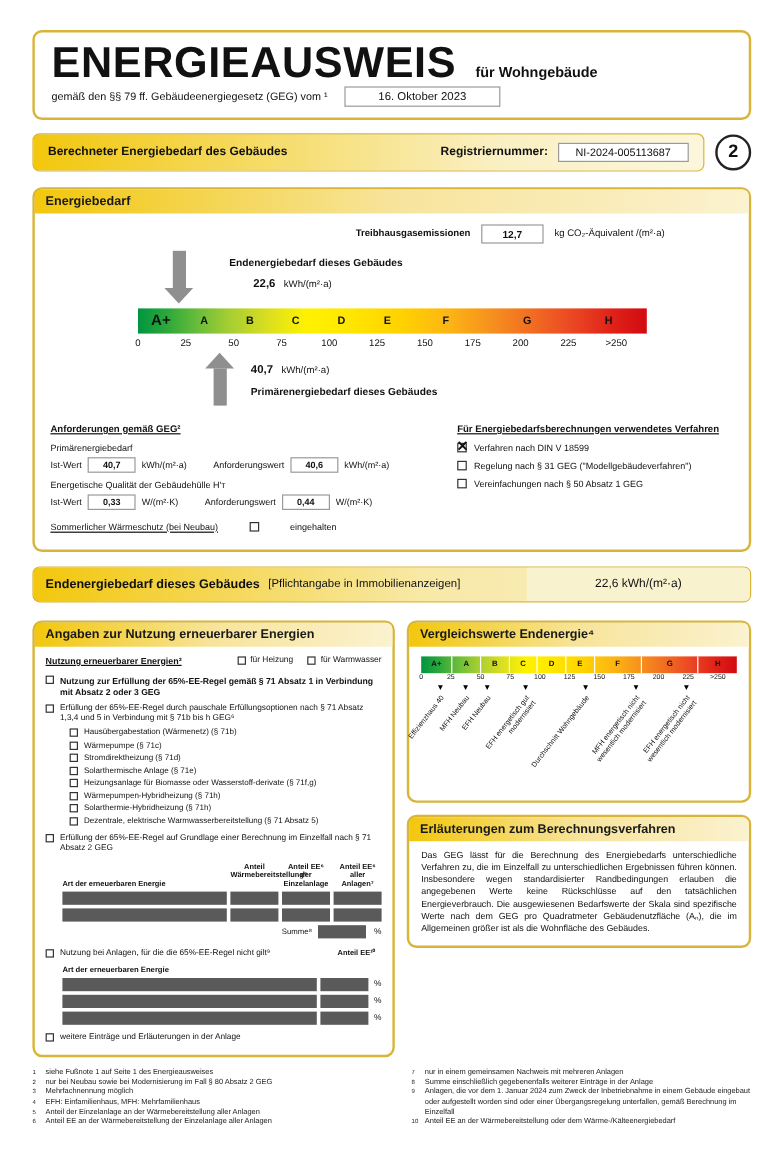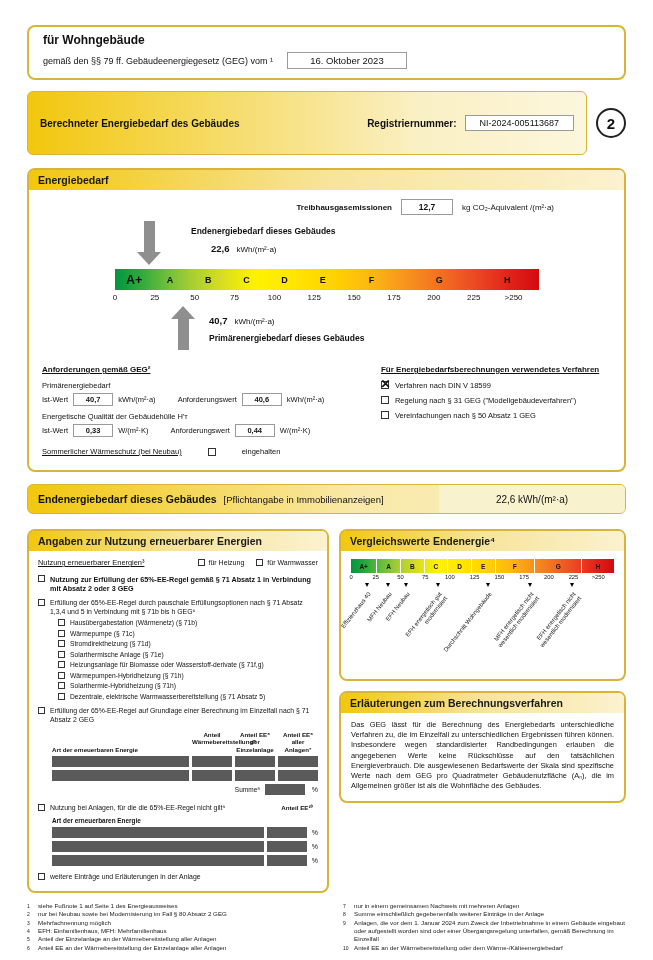--- a/index.html
+++ b/index.html
@@ -10,25 +10,25 @@
   .sec-head{background:linear-gradient(90deg,#F2C70D 0%,#F7E49B 50%,#FBF2CF 100%);font-weight:bold;font-size:10.5px;padding:4px 9px;border-radius:5px 5px 0 0;color:#1a1a1a}
   .u{text-decoration:underline}
 
   
   .header-box{padding:6px 14px 9px}
   .h-row1{display:flex;align-items:flex-end}
   .title{font-size:36px;font-weight:bold;line-height:1.05;letter-spacing:.5px;flex:1}
   .subtitle{font-size:12px;font-weight:bold;margin:0 112px 4px 0}
   .h-row2{display:flex;align-items:center;margin-top:1px}
   .law{font-size:9px}
-  .date-box{border:1px solid #9a9a9a;font-size:9.5px;padding:2px 0;width:120px;text-align:center;margin-left:14px}
+  .date-box{border:1px solid #9a9a9a;font-size:9.5px;padding:2px 0;width:130px;text-align:center;margin-left:14px}
 
   
   .meta-row{display:flex;align-items:center;margin-top:11px}
-  .meta-bar{flex:1;border:1px solid #D8B539;border-radius:6px;background:linear-gradient(90deg,#F2C70D,#FAF0C4 70%,#FCF6DC);display:flex;align-items:center;padding:23px 12px;gap:8px}
+  .meta-bar{flex:1;border:1px solid #D8B539;border-radius:6px;background:linear-gradient(90deg,#F2C70D,#FAF0C4 70%,#FCF6DC);display:flex;align-items:center;padding:7px 12px;gap:8px}
   .meta-label{font-weight:bold;font-size:10px;flex:1}
   .reg-label{font-weight:bold;font-size:10px}
   .reg-box{border:1px solid #9a9a9a;background:#fff;font-size:9px;padding:2px 14px;margin-right:0}
   .page-circle{width:30px;height:30px;border-radius:50%;border:2px solid #222;background:#fff;display:flex;align-items:center;justify-content:center;font-size:15px;font-weight:bold;margin-left:9px;flex:none}
 
   
   .energie-box{margin-top:13px;padding-bottom:10px}
   .ghg-row{display:flex;justify-content:flex-end;align-items:center;gap:9px;font-size:8px;margin:9px 70px 0 0}
   .ghg-label{font-weight:bold}
   .ghg-box{border:1px solid #9a9a9a;font-weight:bold;font-size:8.5px;padding:2px 0;width:52px;text-align:center}
@@ -70,21 +70,21 @@
   .pf-label{font-weight:bold;font-size:10.5px}
   .pf-bracket{font-size:9.5px}
   .pf-val{width:186px;background:#F9F2CF;display:flex;align-items:center;justify-content:center;font-size:10px}
 
   
   .cols{display:flex;gap:10px;margin-top:15px;align-items:flex-start}
   .left-box{width:302px}
   .right-col{flex:1;display:flex;flex-direction:column;gap:10px}
   .ee-content{padding:7px 9px 9px;font-size:7px}
   .ee-line1{display:flex;align-items:center;gap:12px}
-  .ee-line1 .t{font-size:7.4px;font-weight:normal;text-decoration:underline;flex:1}
+  .ee-line1 .t{font-size:7.4px;font-weight:bold;text-decoration:underline;flex:1}
   .cbl{display:flex;align-items:center;gap:4px}
   .ee-main{display:flex;gap:5px;margin-top:8px;font-weight:bold;font-size:7.2px;line-height:1.25}
   .ee-item{display:flex;gap:5px;margin-top:6px;font-size:6.9px;line-height:1.25}
   .ee-sub{margin-left:20px;margin-top:3px}
   .ee-subitem{display:flex;gap:5px;margin-top:2.5px;font-size:6.7px;align-items:flex-start;line-height:1.2}
   .sm{width:7px;height:7px}
   .ee-table{margin:7px 0 0 14px}
   .ee-head{display:flex;gap:3px;font-size:6.2px;font-weight:bold;line-height:1.15}
   .ee-head .c1{flex:1;align-self:flex-end}
   .c2{width:40px}
@@ -128,20 +128,21 @@
   .fn{display:flex;gap:3px}
   .fn .n{font-size:5px;padding-top:1px;width:8px;flex:none}
 </style>
 </head>
 <body>
 
 <div class="page">
 
   <div class="box header-box">
     <div class="h-row1">
+      <div class="title">ENERGIEAUSWEIS</div>
       <div class="subtitle">für Wohngebäude</div>
     </div>
     <div class="h-row2">
       <div class="law">gemäß den §§ 79 ff. Gebäudeenergiegesetz (GEG) vom ¹</div>
       <div class="date-box">16. Oktober 2023</div>
     </div>
   </div>
 
   <div class="meta-row">
     <div class="meta-bar">

